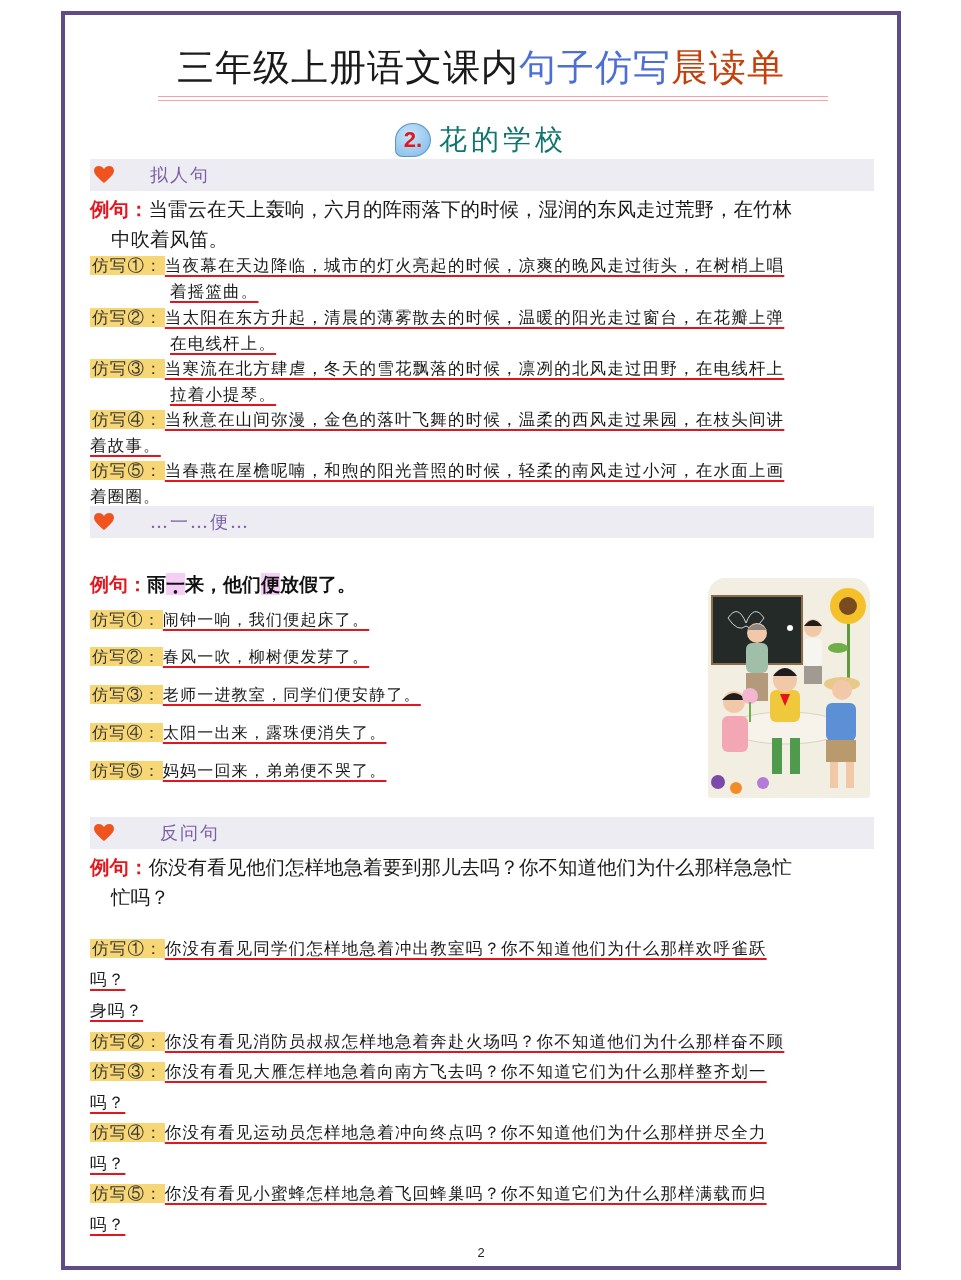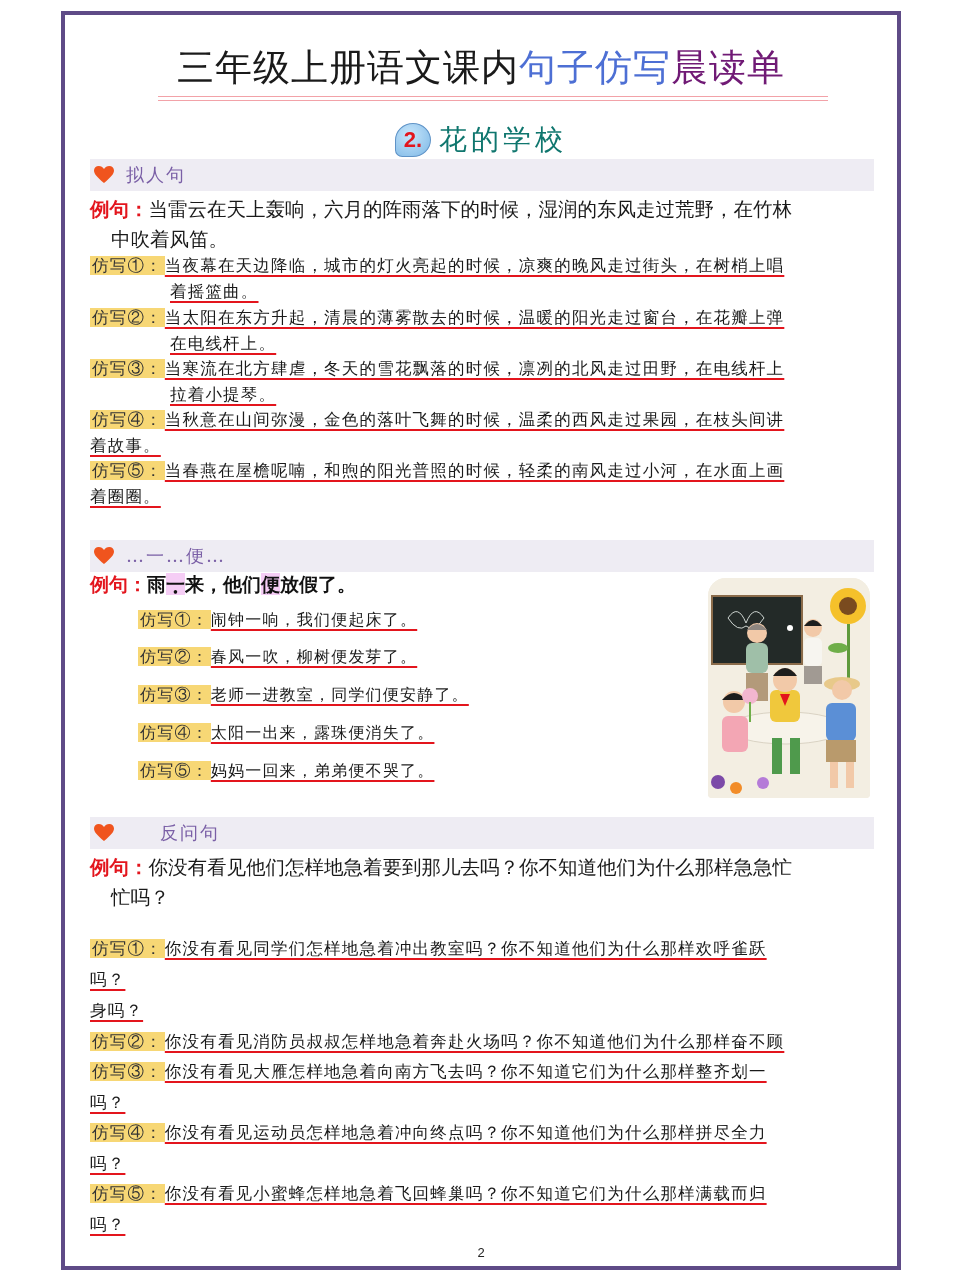--- a/index.html
+++ b/index.html
@@ -4,55 +4,55 @@
 <style>
   html, body { margin: 0; padding: 0; background: #ffffff; }
   body { width: 961px; height: 1280px; position: relative; overflow: hidden;
          font-family: "DejaVu Serif", "Liberation Serif", serif; color: #1a1a1a; }
   .page-frame { position: absolute; left: 61px; top: 11px; width: 832px; height: 1251px;
                 border: 4px solid #5f4b87; background: #ffffff; }
   .title { position: absolute; left: 0; right: 0; top: 28px; text-align: center;
            font-family: "DejaVu Sans", "Liberation Sans", sans-serif; font-size: 37px;
            letter-spacing: 1px; color: #1a1a1a; }
   .title .blue { color: #4d6fd4; }
-  .title .red { color: #701a75; text-align: right; }
+  .title .red { color: #c2410c; text-align: right; }
   .title-rule { position: absolute; left: 93px; width: 670px; top: 81px; height: 3px;
                 border-top: 1px solid #f2a2a8; border-bottom: 1px solid #f2a2a8; }
   .subtitle { position: absolute; left: 0; right: 0; top: 106px; display: flex; justify-content: center;
               align-items: center; gap: 8px; }
   .badge { width: 34px; height: 32px; border-radius: 50% 50% 50% 20%; background: radial-gradient(circle at 40% 35%, #c8e6fb, #7db8e6);
            border: 1px solid #5f93c7; display: flex; align-items: center; justify-content: center;
            color: #e3151d; font-family: "Liberation Sans", sans-serif; font-size: 22px; font-weight: bold; }
   .subtitle-text { color: #0f766e; font-size: 28px; letter-spacing: 4px; font-family: "DejaVu Serif", serif; }
 
   .section-head { position: absolute; left: 25px; width: 784px; height: 32px; background: #eeecf3;
                   display: flex; align-items: center; }
   .heart { width: 20px; height: 18px; margin-left: 4px; position: relative; }
   .heart svg { display: block; }
-  .section-label { margin-left: 12px; color: #7a5fa6; font-size: 18px; letter-spacing: 2px; }
+  .section-label { margin-left: 36px; color: #7a5fa6; font-size: 18px; letter-spacing: 2px; }
 
   .example { position: absolute; left: 25px; width: 780px; font-size: 19.5px; line-height: 30px; color: #1a1a1a;
              font-family: "DejaVu Sans", "Liberation Sans", sans-serif; }
   .example .ex-label { color: #e3151d; font-weight: bold; font-family: "DejaVu Serif", serif; }
   .example .cont { padding-left: 21px; }
 
   .item { position: absolute; left: 25px; width: 775px; font-size: 16.5px; line-height: 26px;
           letter-spacing: 1.2px; color: #1a1a1a; }
   .item .tag { background: #f7d775; padding: 0 2px; color: #333; }
   .u { text-decoration: underline; text-decoration-color: #e3151d; text-decoration-thickness: 1.5px;
        text-underline-offset: 4px; }
   .indent2 { padding-left: 80px; }
 
   .ex2 { position: absolute; left: 25px; top: 555px; font-size: 19px; line-height: 28px; font-weight: bold;
          font-family: "DejaVu Sans", "Liberation Sans", sans-serif; color: #111; }
   .ex2 .ex-label { color: #e3151d; font-family: "DejaVu Serif", serif; }
   .hl { background: #f5cdf5; position: relative; }
   .hl::after { content: "•"; position: absolute; left: 50%; bottom: -12px; transform: translateX(-50%);
                font-size: 10px; color: #111; }
-  .short-item { position: absolute; left: 25px; font-size: 16px; line-height: 26px; letter-spacing: 1.2px; margin-left: 48px; }
+  .short-item { position: absolute; left: 25px; font-size: 16px; line-height: 26px; letter-spacing: 1.2px; }
   .short-item .tag { background: #f7d775; padding: 0 2px; color: #333; }
 
   .illustration { position: absolute; left: 643px; top: 563px; width: 162px; height: 220px;
                   border-radius: 18px 18px 4px 4px; overflow: hidden; background: #f4efe3; }
 
   .page-number { position: absolute; left: 0; right: 0; bottom: 6px; text-align: center;
                  font-family: "Liberation Sans", sans-serif; font-size: 13px; color: #222; }
 </style>
 </head>
 <body>
@@ -96,21 +96,21 @@
   </div>
   <div class="item" style="top:392px">
     <div><span class="tag">仿写④：</span><span class="u">当秋意在山间弥漫，金色的落叶飞舞的时候，温柔的西风走过果园，在枝头间讲</span></div>
     <div><span class="u">着故事。</span></div>
   </div>
   <div class="item" style="top:443px">
     <div><span class="tag">仿写⑤：</span><span class="u">当春燕在屋檐呢喃，和煦的阳光普照的时候，轻柔的南风走过小河，在水面上画</span></div>
     <div><span class="u">着圈圈。</span></div>
   </div>
 
-  <div class="section-head" style="top:525px">
+  <div class="section-head" style="top:491px">
     <span class="heart">
       <svg width="20" height="18" viewBox="0 0 20 18">
           <path d="M10 17 C3 11 0 8 0 4.5 C0 2 2 0 4.8 0 C7 0 8.8 1.3 10 3 C11.2 1.3 13 0 15.2 0 C18 0 20 2 20 4.5 C20 8 17 11 10 17Z" fill="#f0541e"></path>
         </svg>
     </span>
     <span class="section-label">…一…便…</span>
   </div>
   <div class="ex2">
     <span class="ex-label">例句：</span><span>雨</span><span class="hl">一</span><span>来，他们</span><span class="hl">便</span><span>放假了。</span>
   </div>

